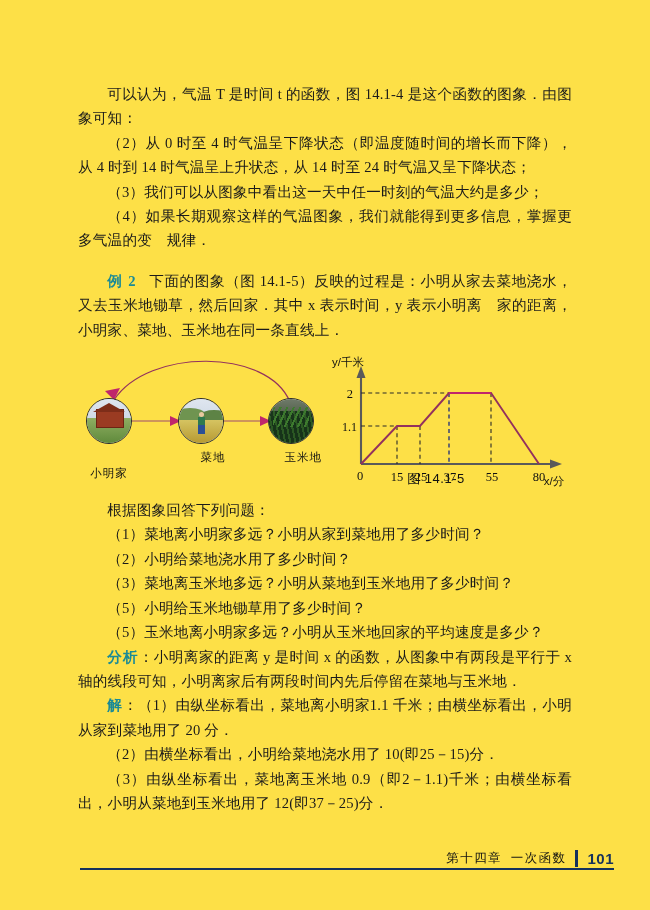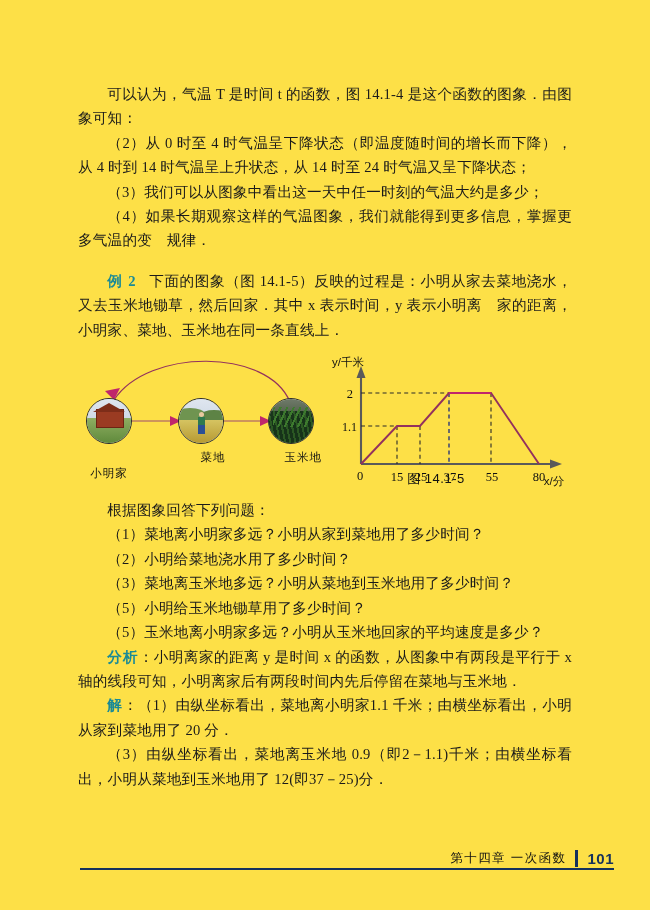--- a/index.html
+++ b/index.html
@@ -176,21 +176,21 @@
     right: 36px;
     bottom: 3px;
     display: flex;
     align-items: center;
     gap: 9px;
   }
   .footer-chapter {
     font-size: 12.5px;
     letter-spacing: 1.4px;
     color: #111;
-    font-family: Liberation Sans, sans-serif;
+    font-family: Liberation Mono, monospace;
   }
   .footer-sep {
     width: 3px;
     height: 17px;
     background: #15315c;
   }
   .footer-page {
     font-size: 15px;
     font-weight: bold;
     color: #15315c;
@@ -295,20 +295,21 @@
     <p class="para indent">根据图象回答下列问题：</p>
     <p class="para indent">（1）菜地离小明家多远？小明从家到菜地用了多少时间？</p>
     <p class="para indent">（2）小明给菜地浇水用了多少时间？</p>
     <p class="para indent">（3）菜地离玉米地多远？小明从菜地到玉米地用了多少时间？</p>
     <p class="para indent">（5）小明给玉米地锄草用了多少时间？</p>
     <p class="para indent">（5）玉米地离小明家多远？小明从玉米地回家的平均速度是多少？</p>
 
     <p class="para indent"><span class="label-teal">分析</span><span>：小明离家的距离 y 是时间 x 的函数，从图象中有两段是平行于 x 轴的线段可知，小明离家后有两段时间内先后停留在菜地与玉米地．</span></p>
 
     <p class="para indent"><span class="label-teal">解</span><span>：（1）由纵坐标看出，菜地离小明家1.1 千米；由横坐标看出，小明从家到菜地用了 20 分．</span></p>
+    <p class="para indent">（2）由横坐标看出，小明给菜地浇水用了 10(即25－15)分．</p>
     <p class="para indent">（3）由纵坐标看出，菜地离玉米地 0.9（即2－1.1)千米；由横坐标看出，小明从菜地到玉米地用了 12(即37－25)分．</p>
 
   </div>
 
   <div class="footer">
     <div class="footer-rule"></div>
     <div class="footer-inner">
       <div class="footer-chapter">第十四章  一次函数</div>
       <div class="footer-sep"></div>
       <div class="footer-page">101</div>

